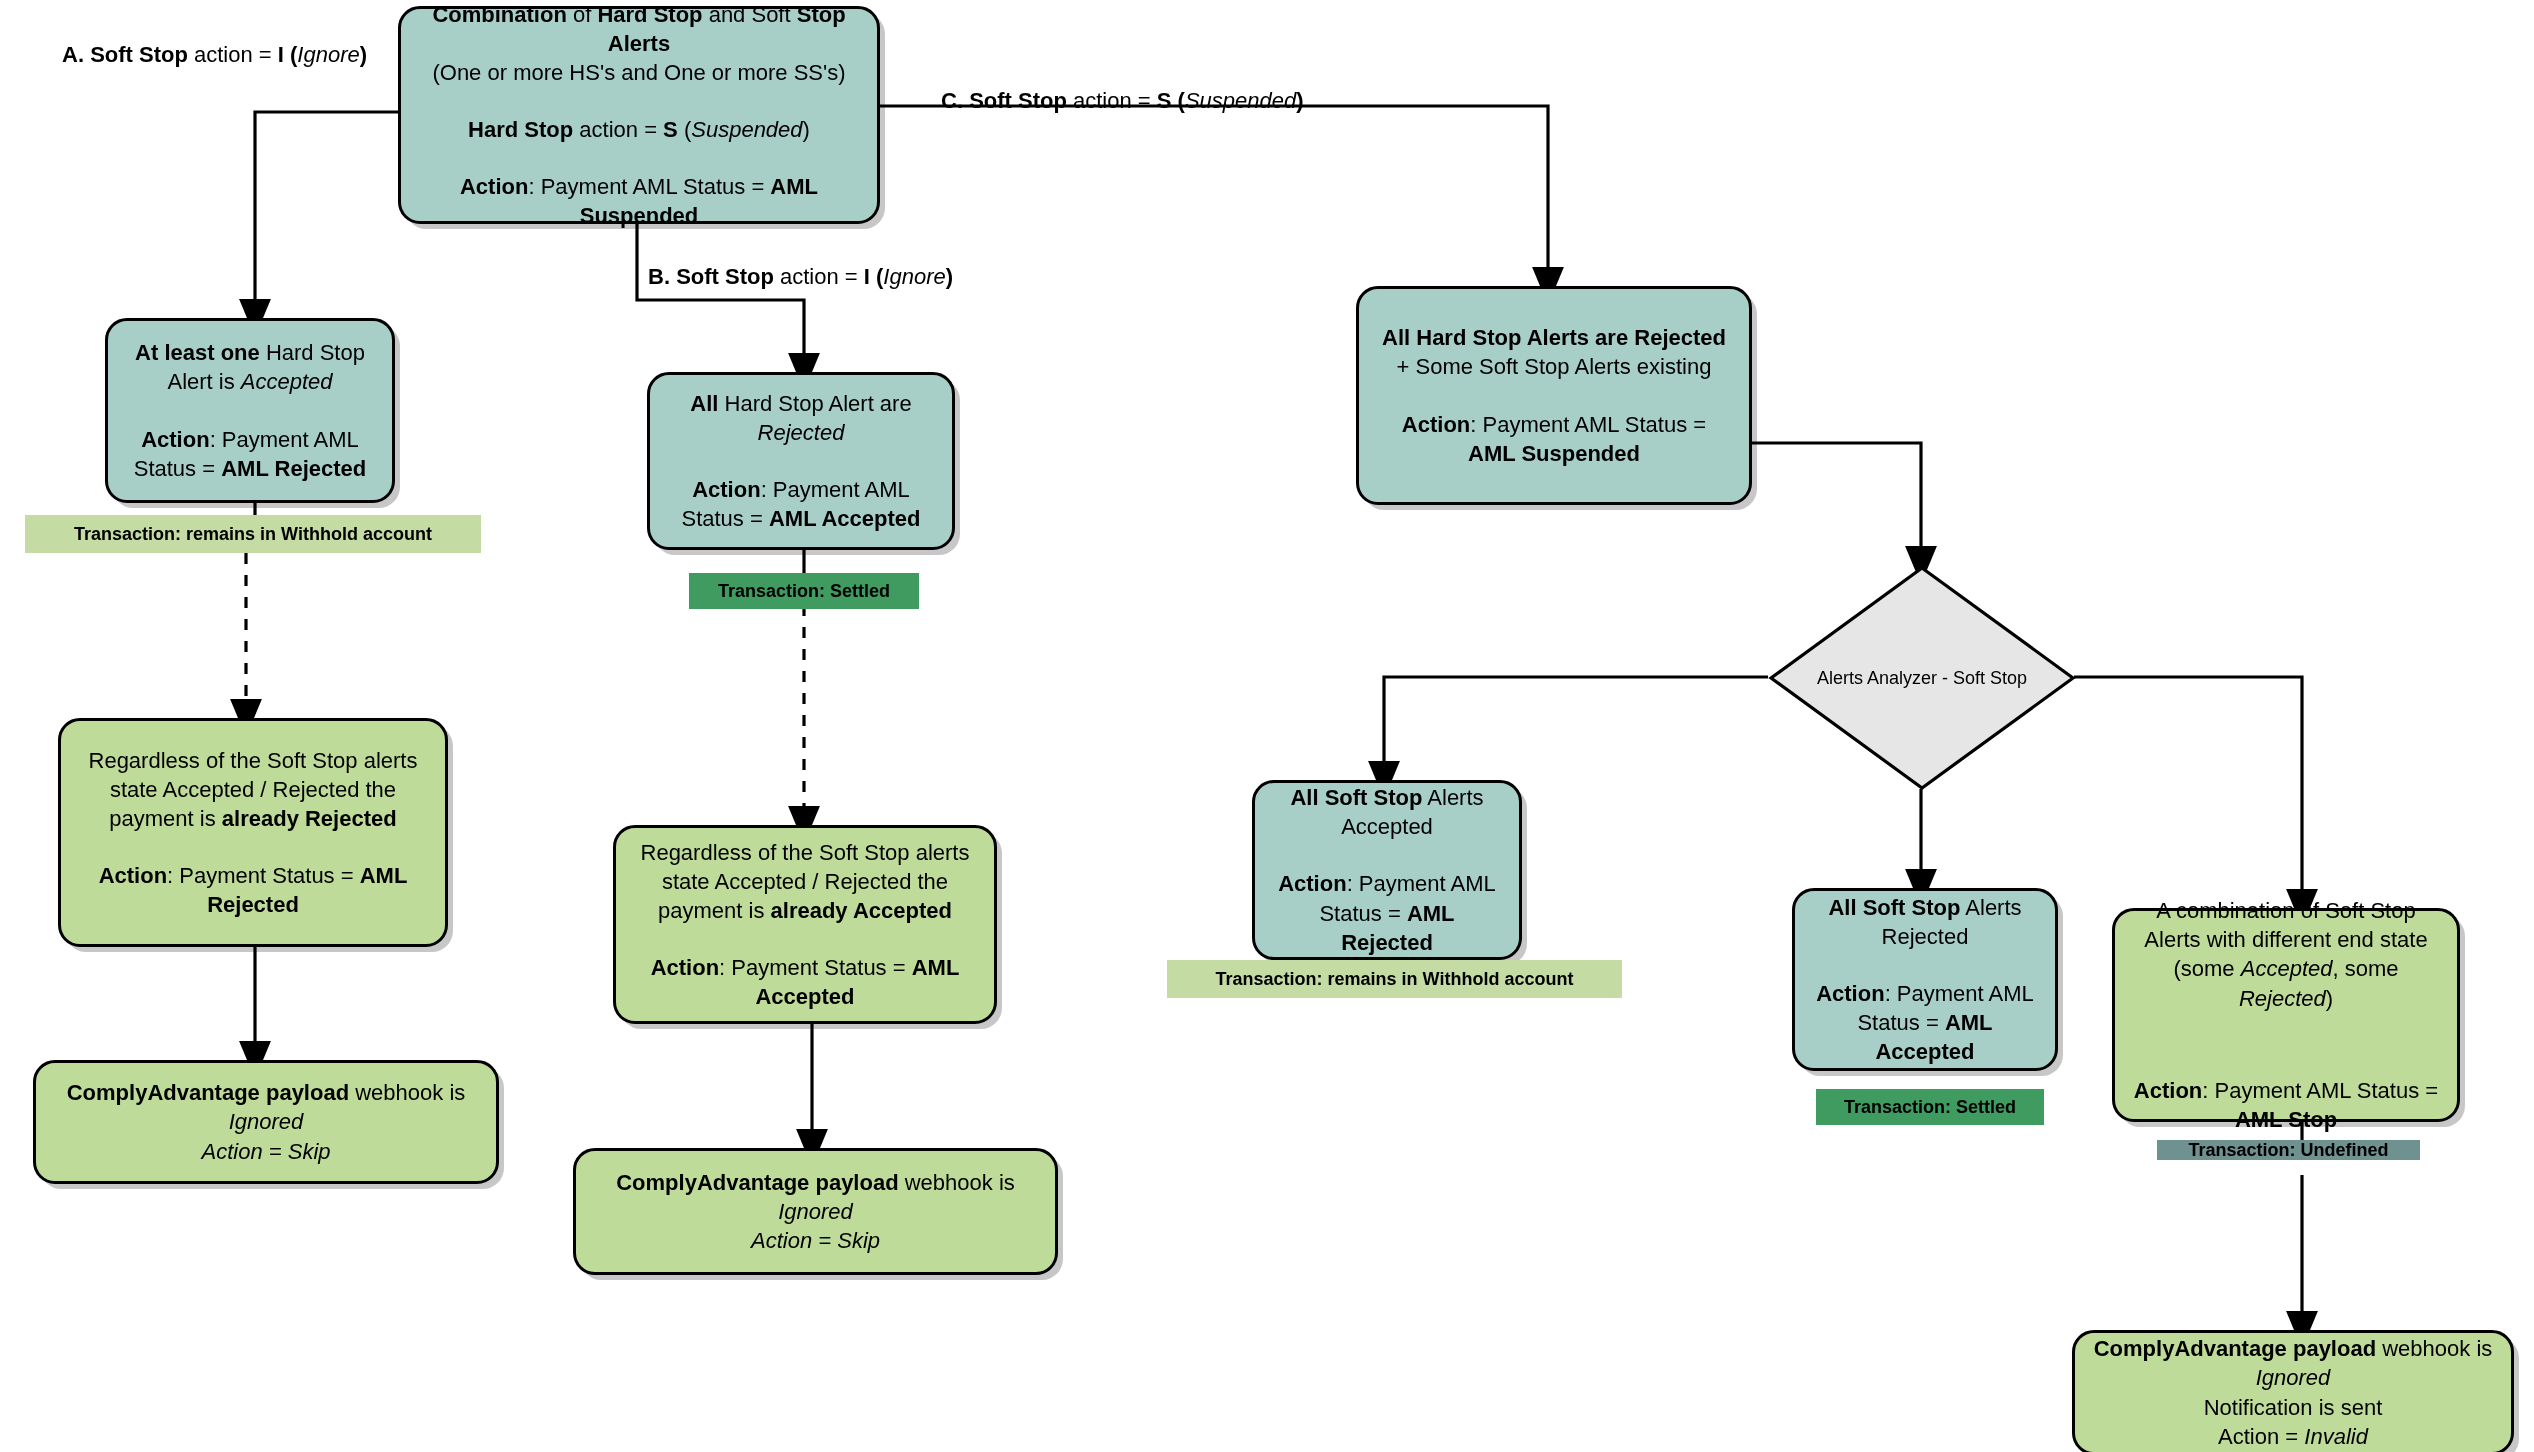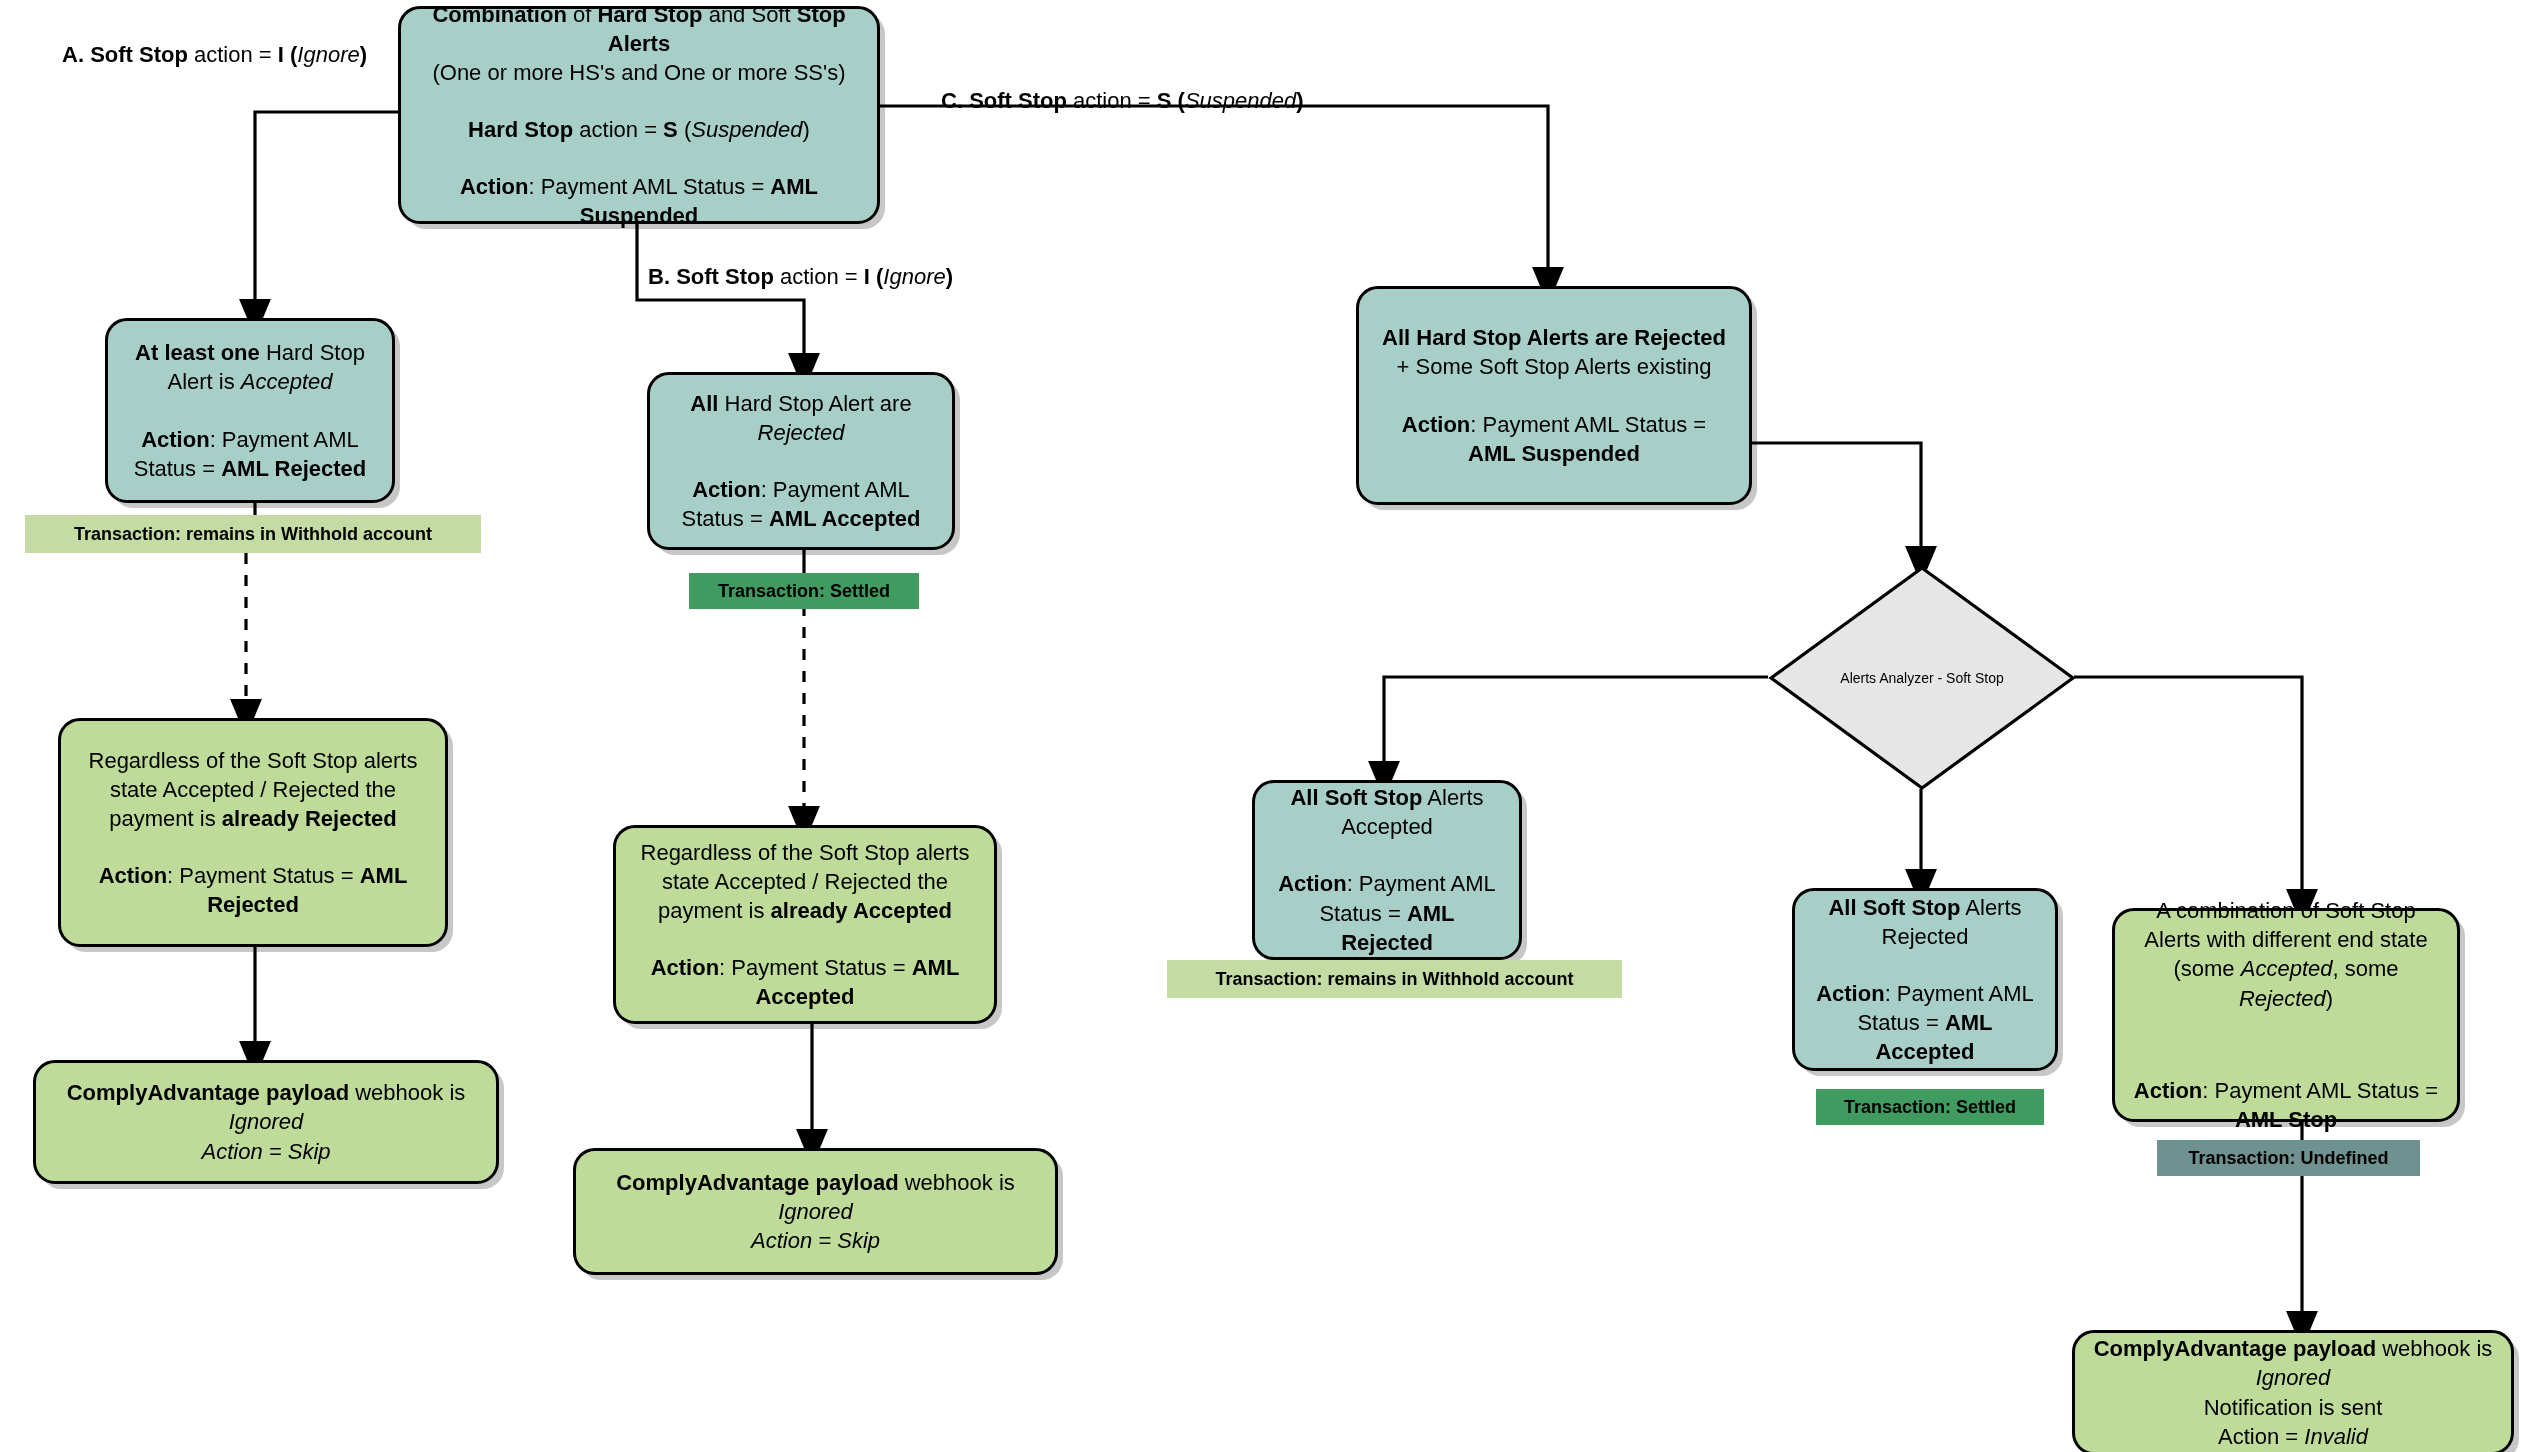--- a/index.html
+++ b/index.html
@@ -57,21 +57,21 @@
     box-sizing: border-box;
   }
   .diamond svg { display: block; }
   .diamond .dlabel {
     position: absolute;
     left: 0; top: 0;
     width: 100%; height: 100%;
     display: flex;
     align-items: center;
     justify-content: center;
-    font-size: 14px;
+    font-size: 18px;
     color: #000;
     text-align: center;
   }
 
   .band {
     position: absolute;
     box-sizing: border-box;
     font-size: 18px;
     font-weight: bold;
     color: #000;
@@ -271,21 +271,21 @@
   <div class="node green" style="left:2112px; top:908px; width:348px; height:214px;gap:35px;">
     <p class="para">
       <span>A combination of Soft Stop Alerts with different end state</span><br>
       <span>(some </span><i>Accepted</i><span>, some </span><i>Rejected</i><span>)</span>
     </p>
     <p class="para">
       <b>Action</b><span>:  Payment AML Status = </span><b>AML Stop</b>
     </p>
   </div>
 
-  <div class="band slate" style="left:2157px; top:1140px; width:263px; height:36px;">
+  <div class="band slate" style="left:2157px; top:1140px; width:263px; height:20px;">
     <span>Transaction: Undefined</span>
   </div>
 
   <div class="node green" style="left:2072px; top:1330px; width:442px; height:125px;">
     <p class="para">
       <b>ComplyAdvantage payload</b><span> webhook is </span><br>
       <i>Ignored</i><br>
       <span>Notification is sent</span><br>
       <span>Action = </span><i>Invalid</i>
     </p>

